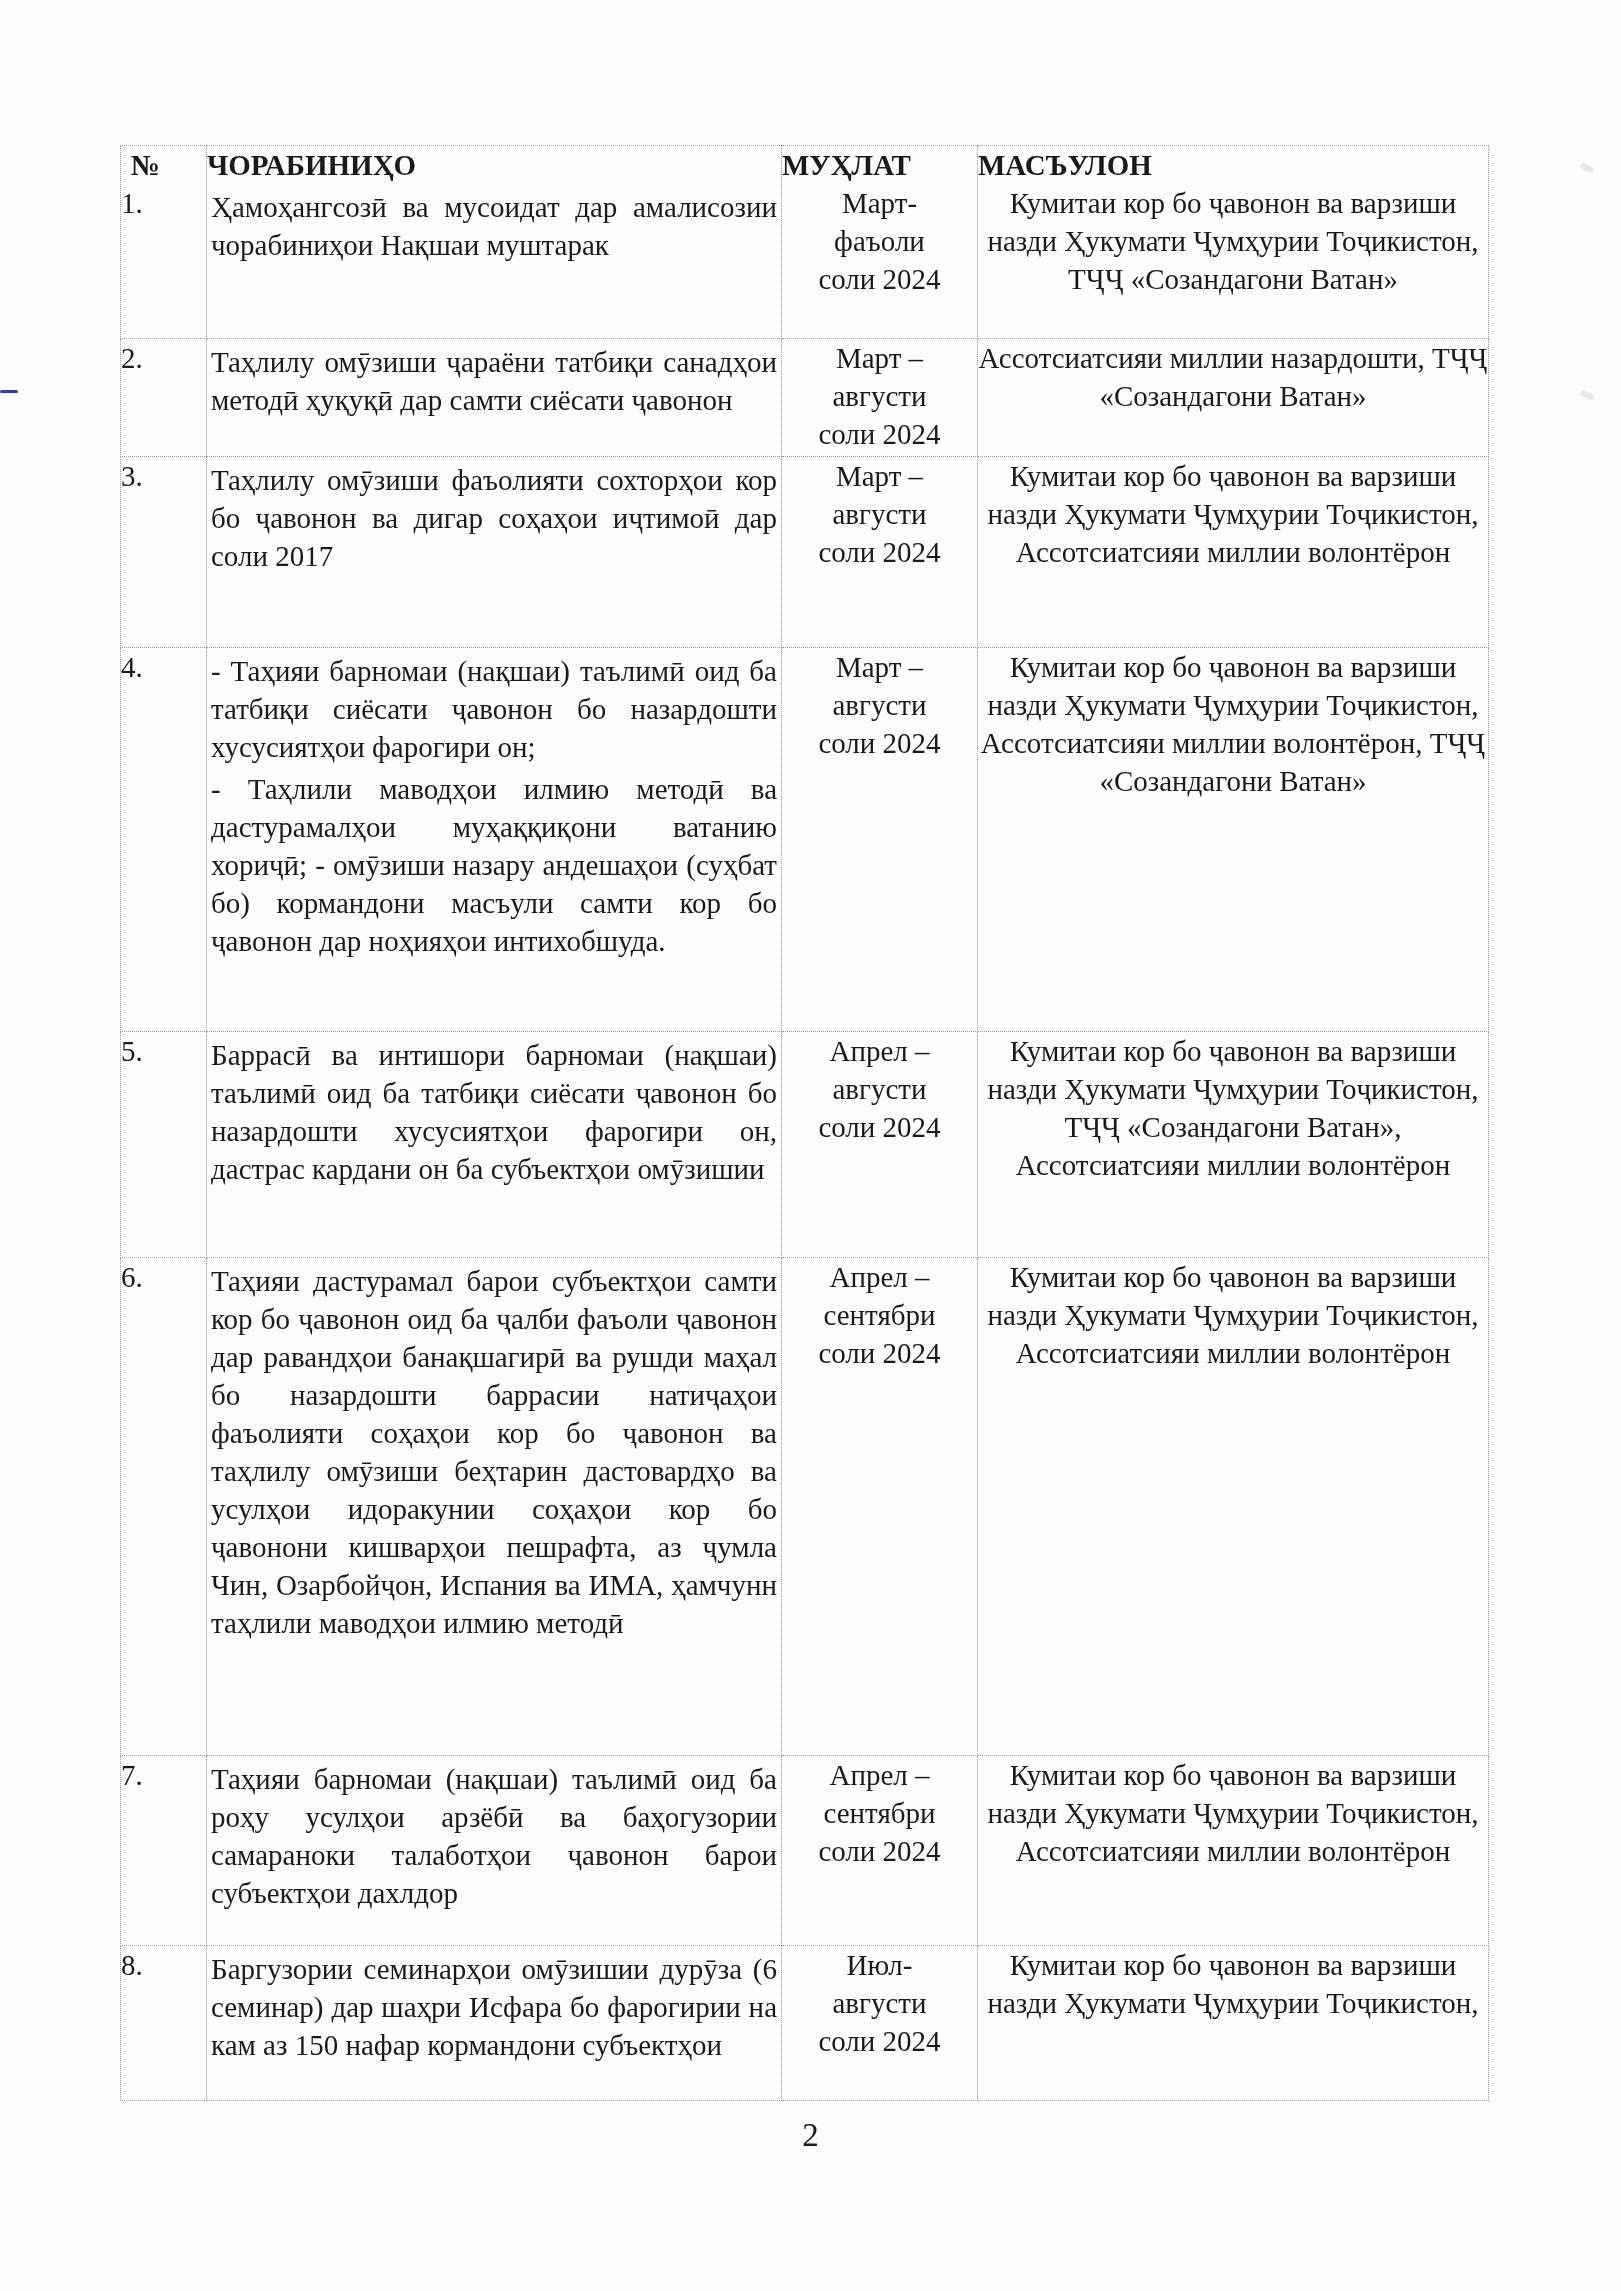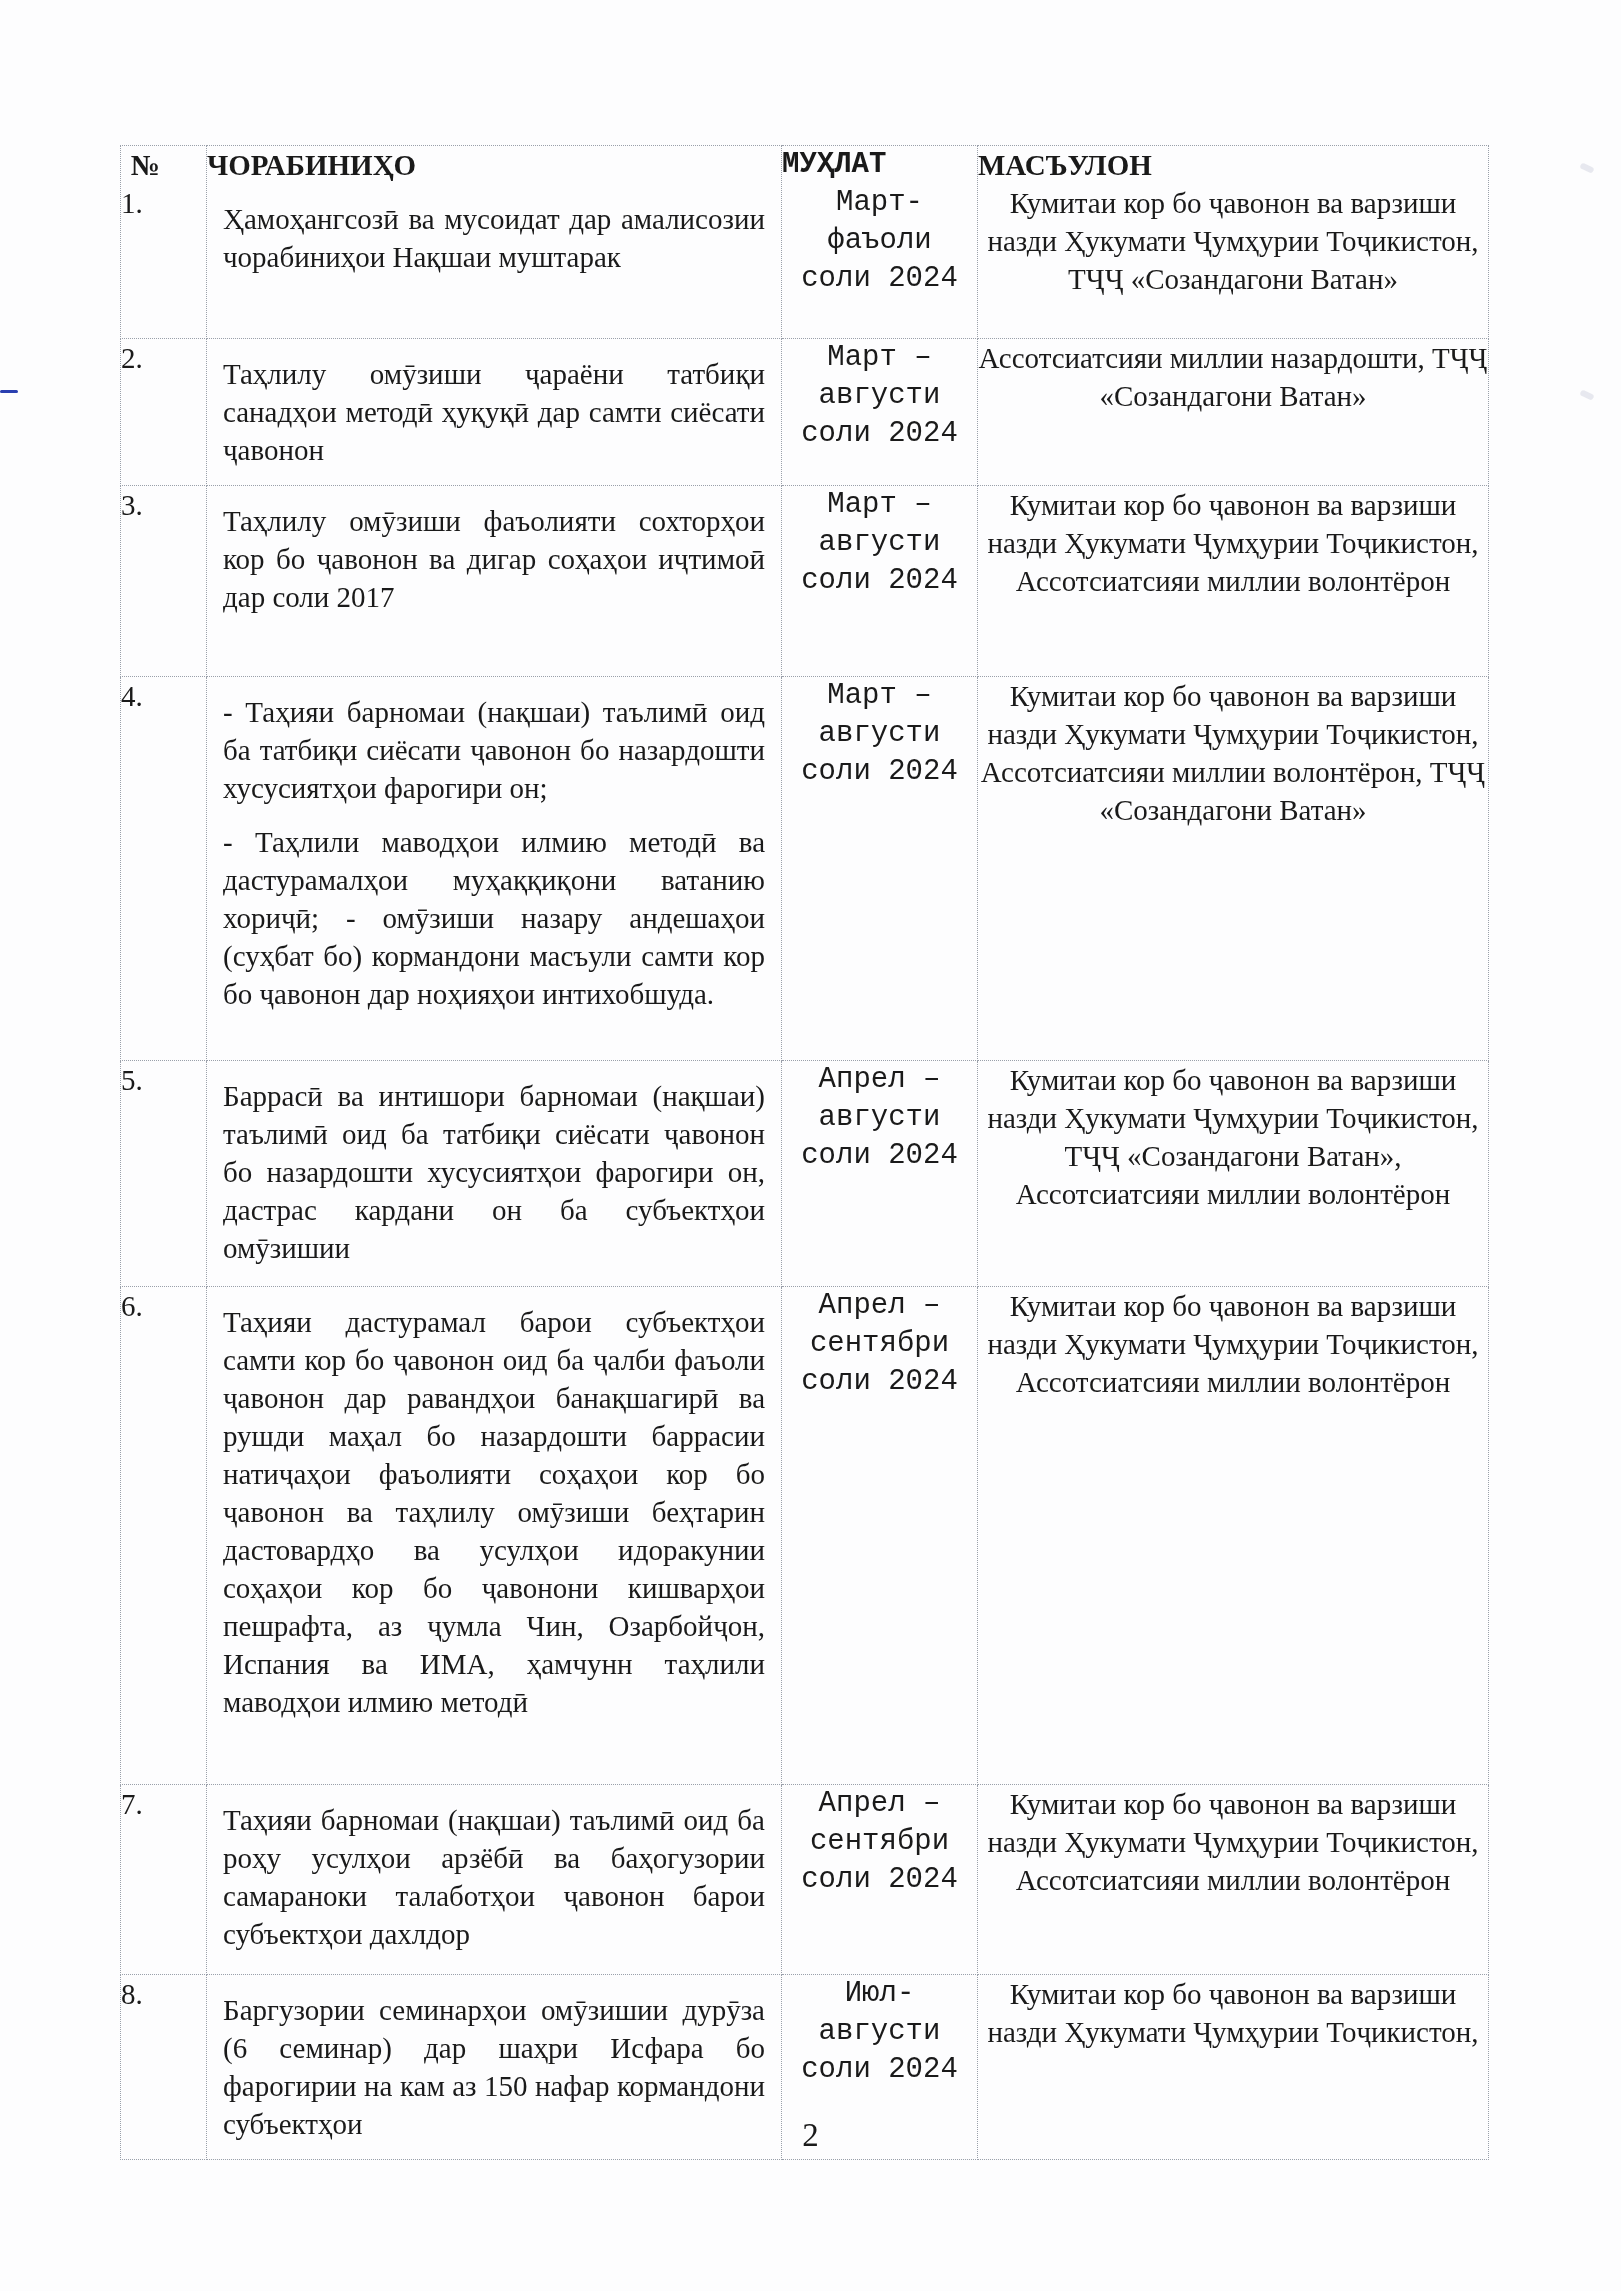--- a/index.html
+++ b/index.html
@@ -27,25 +27,25 @@
     border: 1.5px dotted #9aa0aa;
     vertical-align: top; padding: 0;
   }
   col.c-num { width: 86px; }
   col.c-act { width: 575px; }
   col.c-term { width: 196px; }
   col.c-resp { width: 511px; }
 
   .num { padding: 3.9px 0 0 13.7px; }
   .act { padding: 2px 21.6px 0 21.6px; text-align: justify; text-align-last: left; }
-  .term { padding: 2px 5.9px 0 5.9px; text-align: center; font-family: Liberation Mono, monospace; }
+  .term { padding: 2px 5.9px 0 5.9px; text-align: center; }
   .resp { padding: 2px 9.8px 0 9.8px; text-align: center; }
   .hdr { font-weight: bold; text-align: left; display: block; }
   .num .hdr { text-align: left; padding-left: 9.8px; font-weight: bold; }
-  .act p { margin: 16px; }
+  .act p { margin: 4px; }
 
   tr.r1 { height: 193px; }
   tr.r2 { height: 118px; }
   tr.r3 { height: 191px; }
   tr.r4 { height: 384px; }
   tr.r5 { height: 226px; }
   tr.r6 { height: 498px; }
   tr.r7 { height: 190px; }
   tr.r8 { height: 155px; }
 

